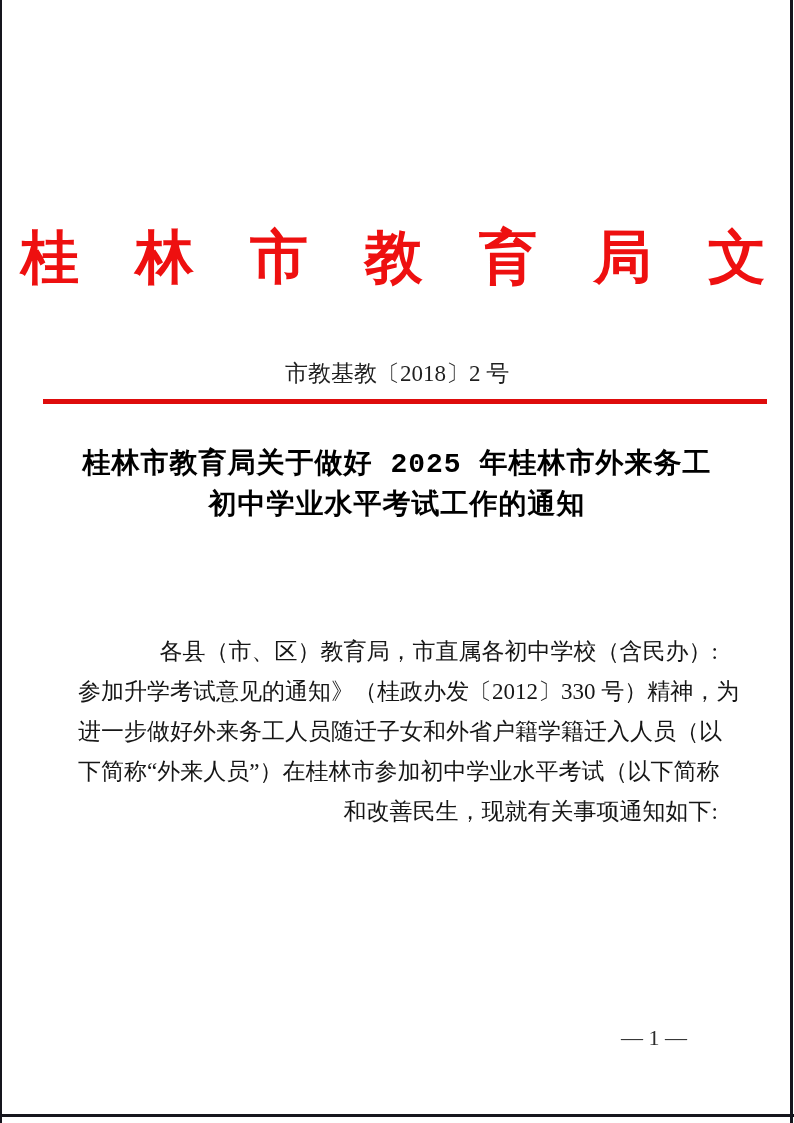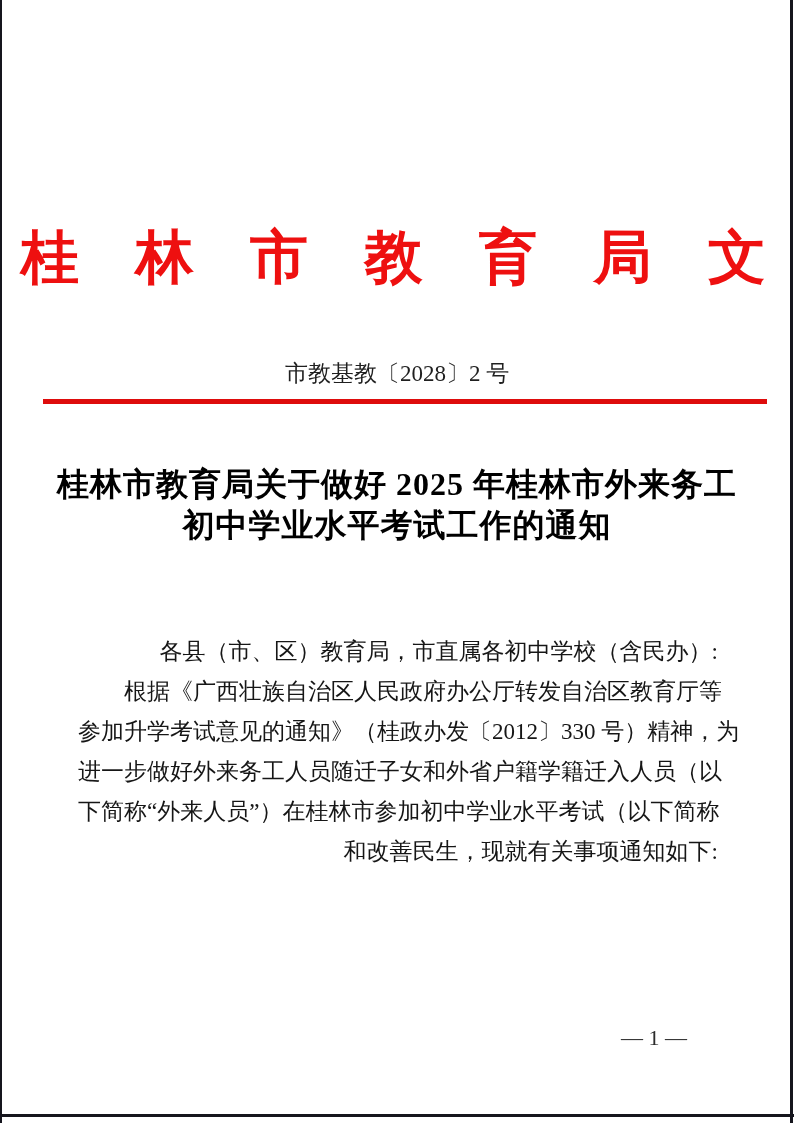--- a/index.html
+++ b/index.html
@@ -21,23 +21,23 @@
   }
   .doc-number {
     position:absolute; top:359px; left:0; width:100%;
     text-align:center; color:#1f1f1f; font-size:23px; line-height:30px;
   }
   .red-rule {
     position:absolute; top:399px; left:43px; width:724px; height:5px;
     background:#de0c0c;
   }
   .doc-title {
-    position:absolute; top:464px; left:40px; width:714px;
+    position:absolute; top:444px; left:40px; width:714px;
     text-align:center; color:#000000; font-weight:bold;
-    font-size:32px; line-height:41px; letter-spacing:1px;
+    font-size:28px; line-height:41px; letter-spacing:1px;font-family:Liberation Mono, monospace;
   }
   .doc-title .t-line { height:41px; }
   .body-block {
     position:absolute; top:632px; left:78px; width:640px;
     color:#161616; font-size:23px; line-height:40px;text-align:right;
   }
   .body-block .b-line { height:40px; white-space:nowrap; }
   .body-block .indent { text-indent:2em; }
   .page-number {
     position:absolute; top:1025px; left:598px; width:112px;
@@ -49,32 +49,31 @@
 <body>
 
 <div class="page">
 
   <div class="edge edge-left"></div>
   <div class="edge edge-right"></div>
   <div class="edge edge-bottom"></div>
 
   <div class="agency-header">桂 林 市 教 育 局 文 件</div>
 
-  <div class="doc-number">市教基教〔2028〕2 号</div>
+  <div class="doc-number">市教基教〔2018〕2 号</div>
 
   <div class="red-rule"></div>
 
   <div class="doc-title">
     <div class="t-line">桂林市教育局关于做好 2025 年桂林市外来务工</div>
     <div class="t-line">初中学业水平考试工作的通知</div>
   </div>
 
   <div class="body-block">
     <div class="b-line">各县（市、区）教育局，市直属各初中学校（含民办）:</div>
-    <div class="b-line indent">根据《广西壮族自治区人民政府办公厅转发自治区教育厅等</div>
     <div class="b-line">参加升学考试意见的通知》（桂政办发〔2012〕330 号）精神，为</div>
     <div class="b-line">进一步做好外来务工人员随迁子女和外省户籍学籍迁入人员（以</div>
     <div class="b-line">下简称“外来人员”）在桂林市参加初中学业水平考试（以下简称</div>
     <div class="b-line">和改善民生，现就有关事项通知如下:</div>
   </div>
 
   <div class="page-number">— 1 —</div>
 
 </div>
 

